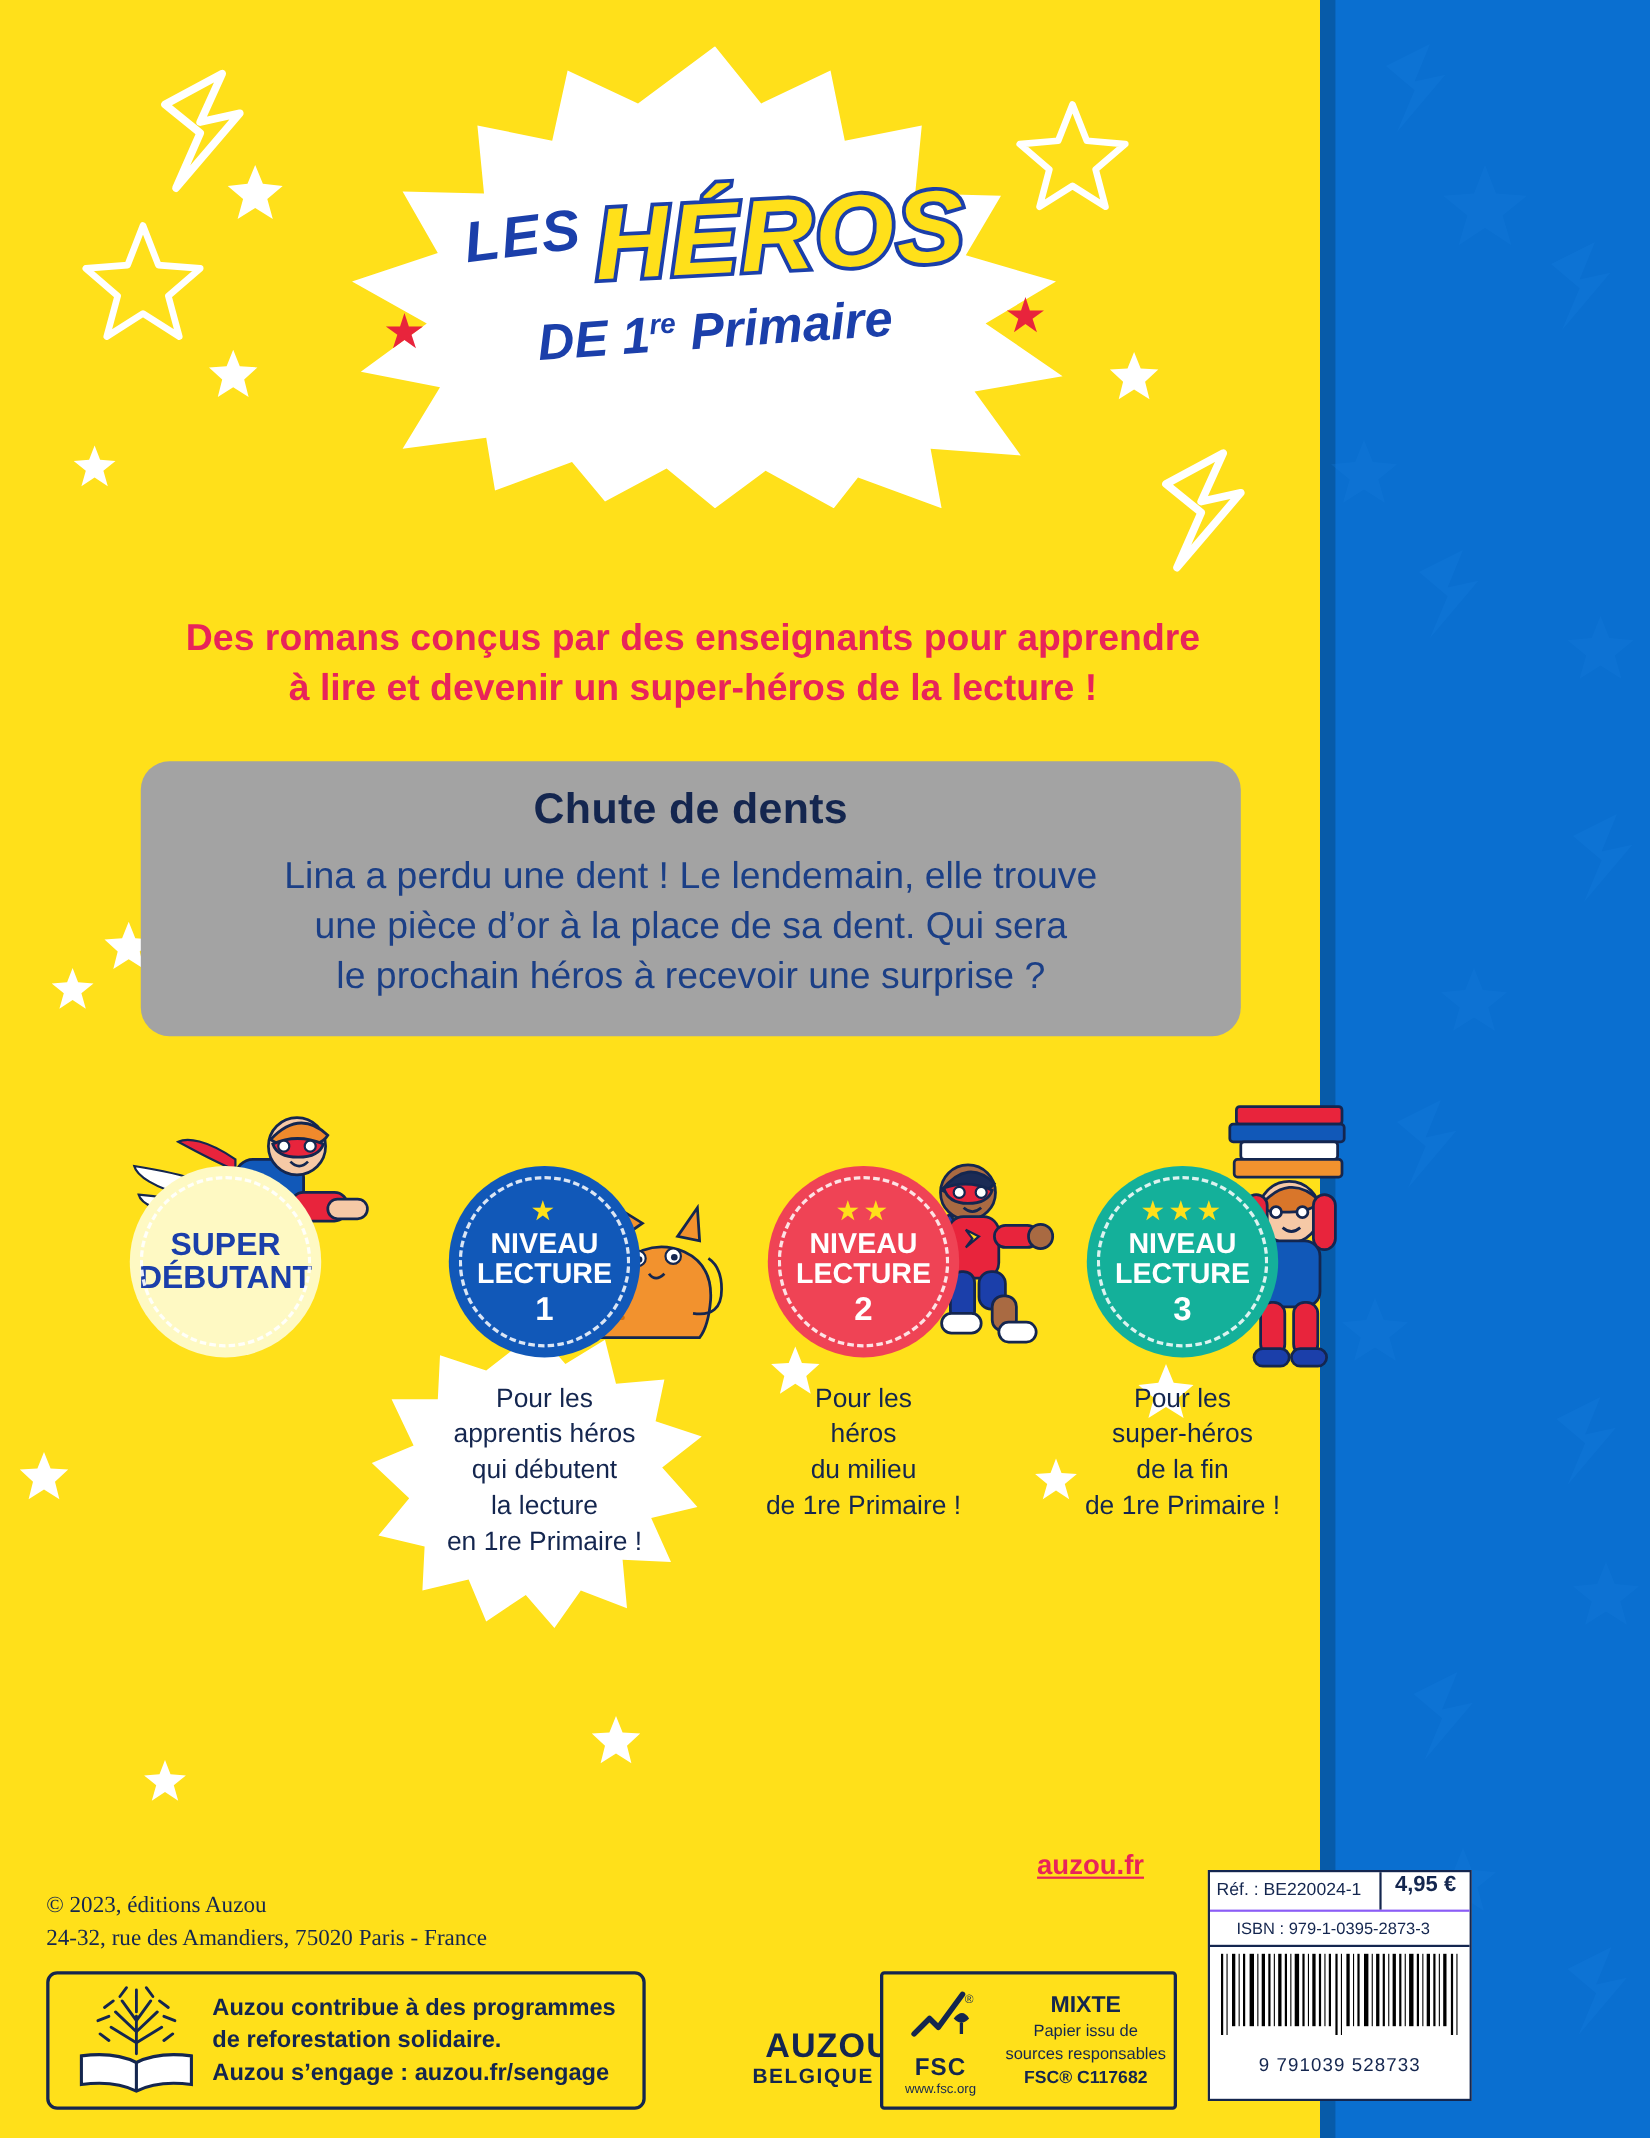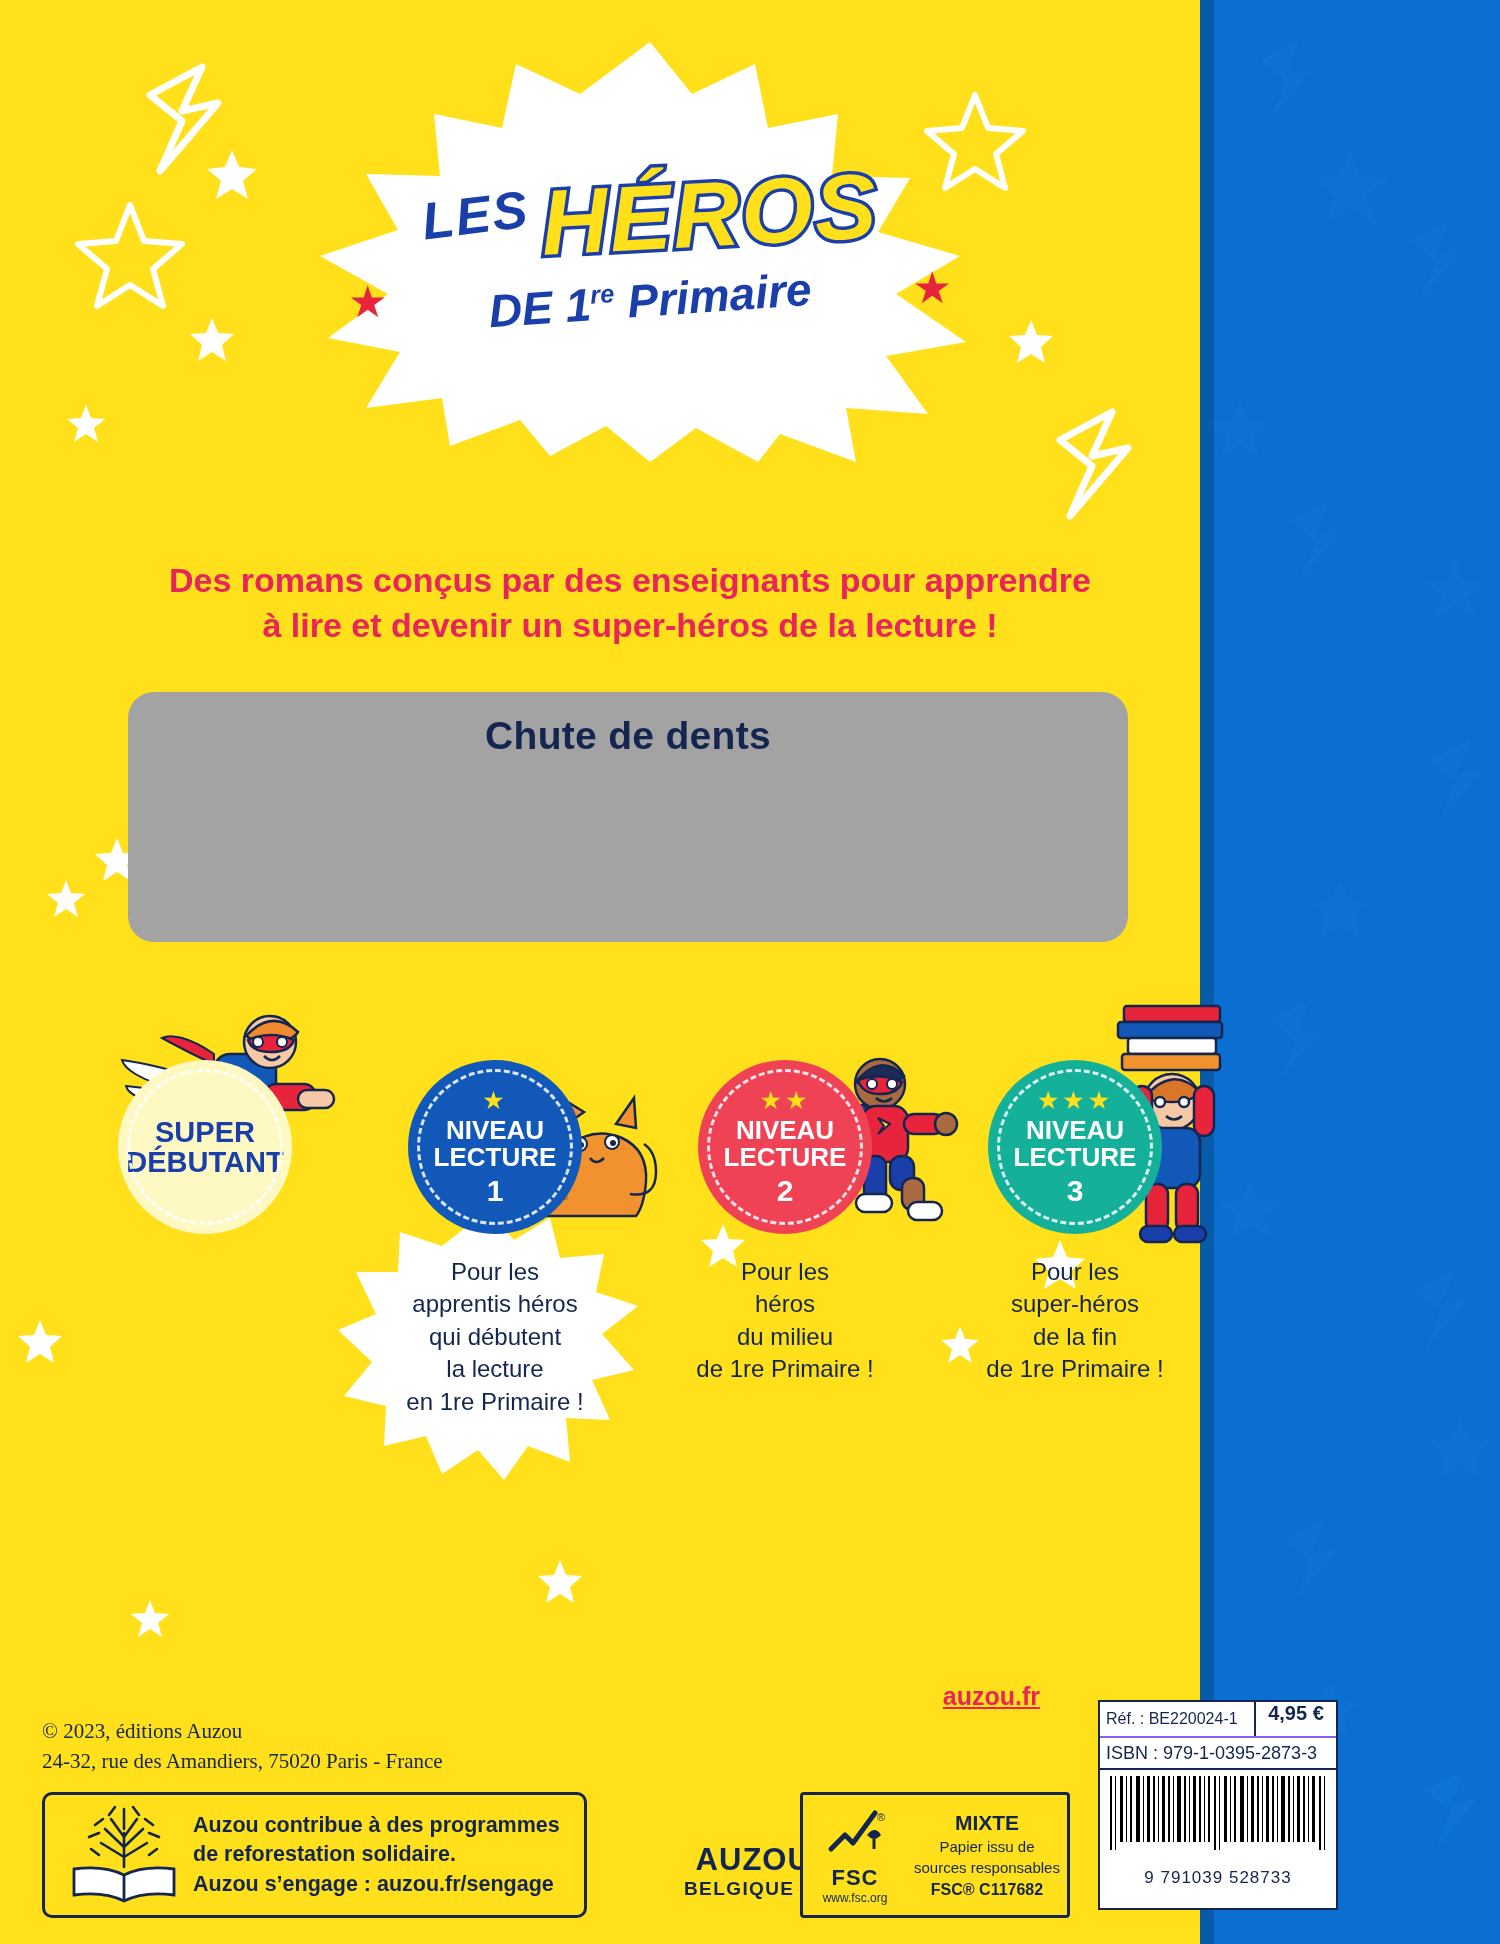--- a/index.html
+++ b/index.html
@@ -391,24 +391,24 @@
   }
   #barcode-block .bc-price {
     width: 80px;
     font-size: 20px;
     font-weight: bold;
     text-align: center;
   }
   #barcode-block .bc-isbn {
     height: 30px;
     border-bottom: 2px solid #14264f;
-    font-size: 18px;
+    font-size: 15px;
     display: flex;
     align-items: center;
-    padding-left: 6px;
+    padding-left: 24px;
   }
   #barcode-block .bc-bars {
     height: 98px;
     padding: 6px 8px 0 8px;
     box-sizing: border-box;
   }
   #barcode-block .bc-digits {
     text-align: center;
     font-size: 17px;
     letter-spacing: 1px;
@@ -489,20 +489,25 @@
     </div>
   </div>
 
   <div id="tagline">
     <div>Des romans conçus par des enseignants pour apprendre</div>
     <div>à lire et devenir un super-héros de la lecture !</div>
   </div>
 
   <div id="summary-card">
     <div id="book-title">Chute de dents</div>
+    <div id="book-blurb">
+      <div>Lina a perdu une dent ! Le lendemain, elle trouve</div>
+      <div>une pièce d’or à la place de sa dent. Qui sera</div>
+      <div>le prochain héros à recevoir une surprise ?</div>
+    </div>
   </div>
 
   <div id="levels">
 
     <svg id="lvl1-burst" viewBox="0 0 300 270">
       <polygon fill="#ffffff" points="
         150,0 176,30 212,8 222,48 266,44 258,82 300,96 264,124 296,160
         254,170 272,210 228,208 232,252 190,236 166,270 140,240 104,264
         88,226 46,236 48,196 6,186 34,152 0,120 38,104 18,62 60,62 62,22 104,36"></polygon>
     </svg>

